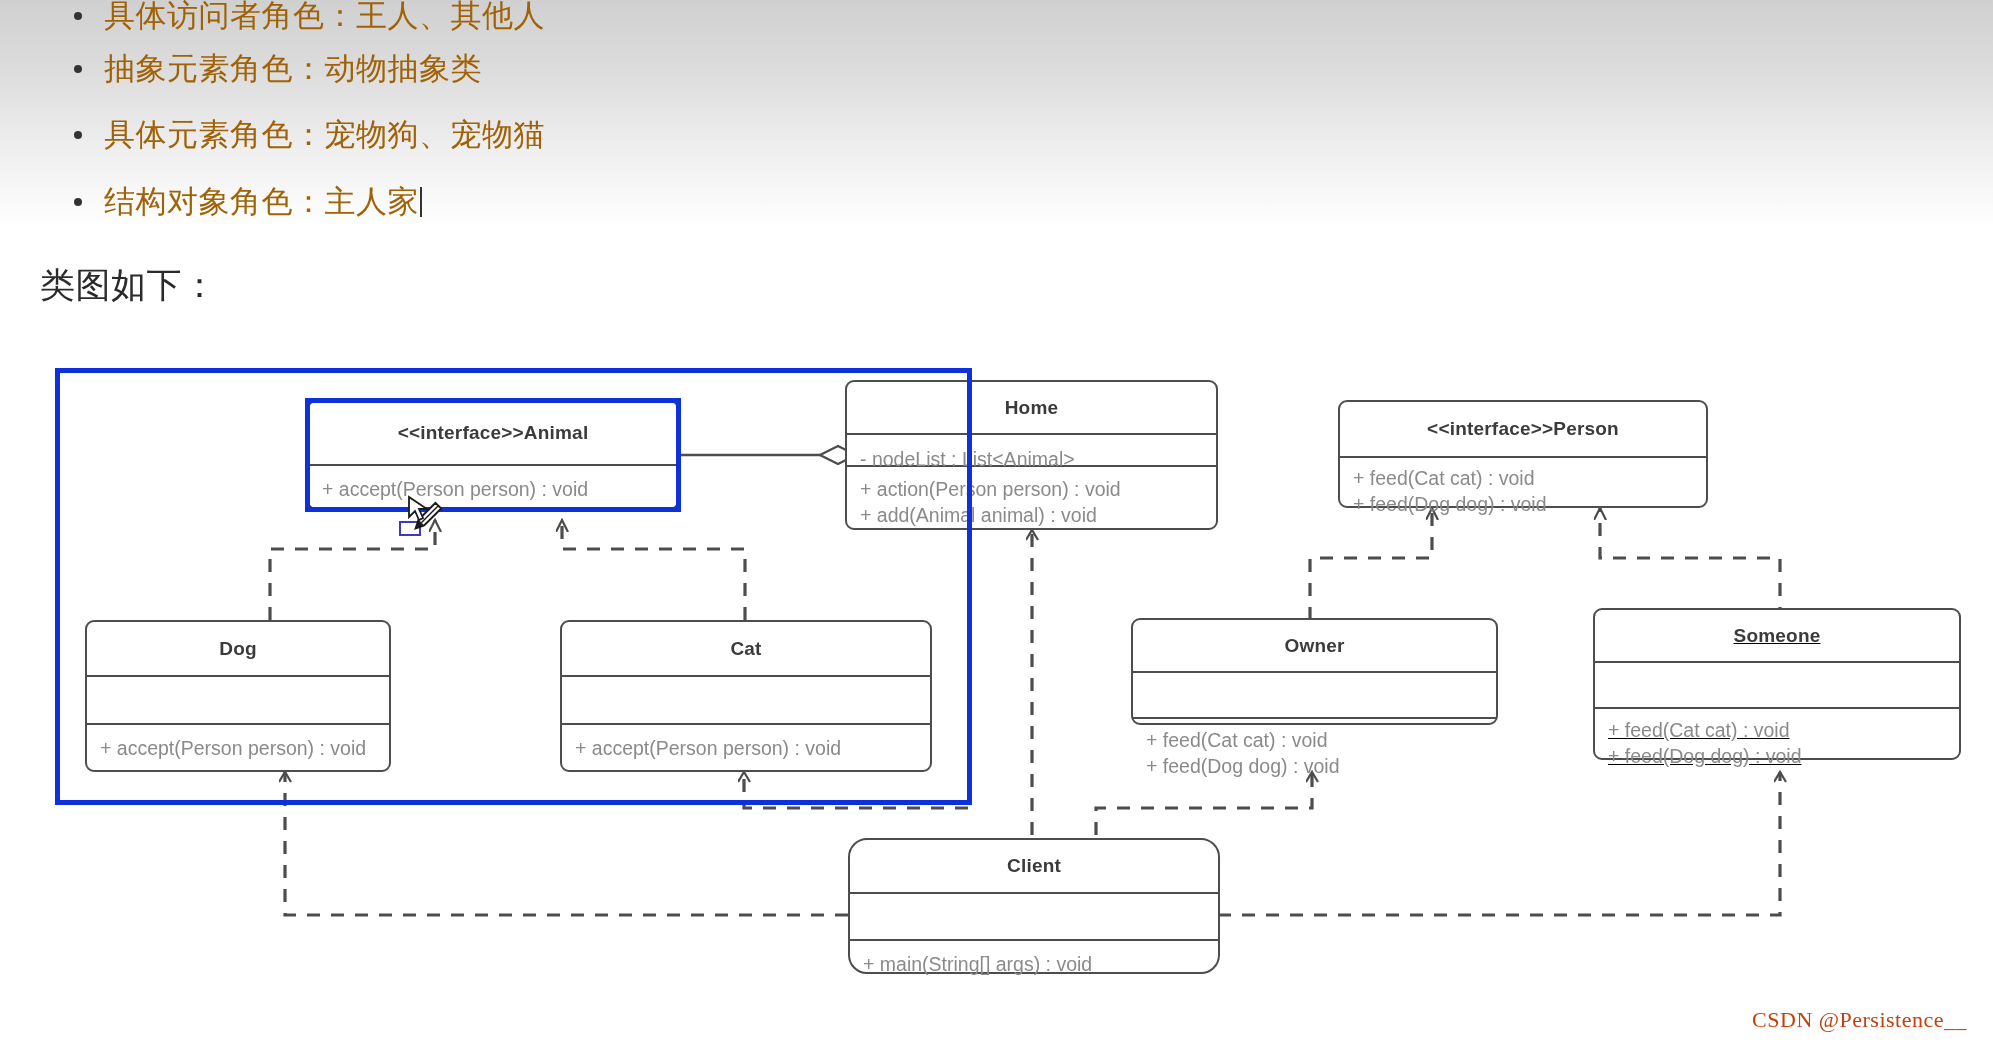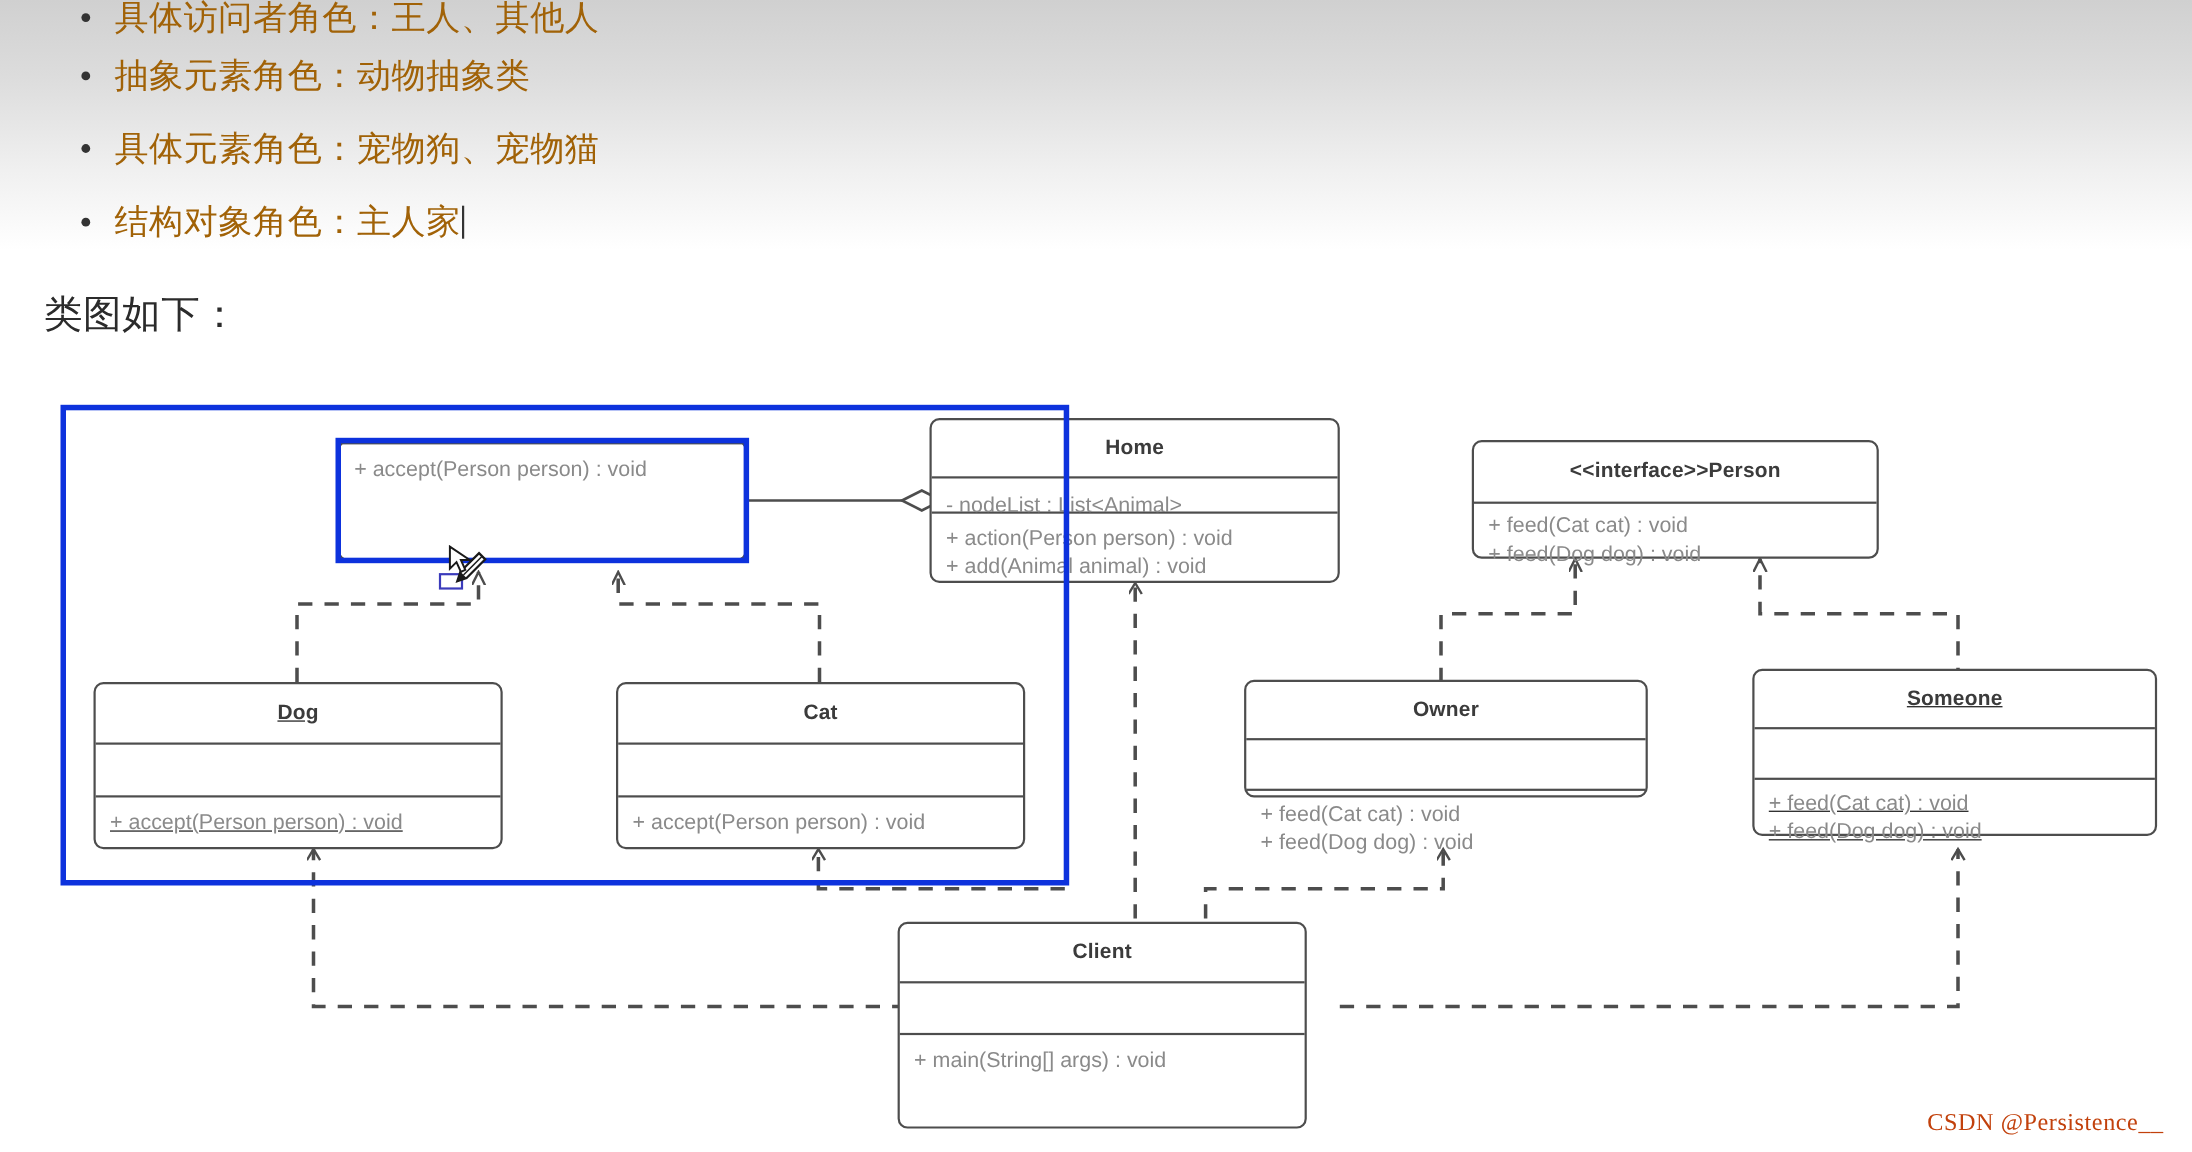--- a/index.html
+++ b/index.html
@@ -164,20 +164,21 @@
   <g>
     <path d="M1096,835 L1096,808 L1312,808 L1312,772" fill="none" stroke="#4d4d4d" stroke-width="3.2" stroke-dasharray="13,11" marker-end="url(#open-arrow)"></path>
   </g>
 
   <g>
     <path d="M1218,915 L1780,915 L1780,772" fill="none" stroke="#4d4d4d" stroke-width="3.2" stroke-dasharray="13,11" marker-end="url(#open-arrow)"></path>
   </g>
 </svg>
 
 <div class="umlbox" style="left:307px;top:400px;width:372px;height:110px;">
+  <div class="row-title" style="height:62px;">&lt;&lt;interface&gt;&gt;Animal</div>
   <div class="sep"></div>
   <div class="row-body" style="height:46px;padding-top:10px;">
     <div class="ln">+ accept(Person person) : void</div>
   </div>
 </div>
 
 <div class="umlbox" style="left:845px;top:380px;width:373px;height:150px;">
   <div class="row-title" style="height:51px;">Home</div>
   <div class="sep"></div>
   <div class="row-body" style="height:30px;padding-top:11px;border-radius:20px;">
@@ -192,21 +193,21 @@
 
 <div class="umlbox" style="left:1338px;top:400px;width:370px;height:108px;">
   <div class="row-title" style="height:54px;">&lt;&lt;interface&gt;&gt;Person</div>
   <div class="sep"></div>
   <div class="row-body" style="height:50px;padding-top:7px;">
     <div class="ln">+ feed(Cat cat) : void</div>
     <div class="ln">+ feed(Dog dog) : void</div>
   </div>
 </div>
 
-<div class="umlbox" style="left:85px;top:620px;width:372px;height:152px;text-decoration:underline;">
+<div class="umlbox" style="left:85px;top:620px;width:306px;height:152px;">
   <div class="row-title" style="height:53px;">Dog</div>
   <div class="sep"></div>
   <div class="row-body" style="height:46px;"></div>
   <div class="sep"></div>
   <div class="row-body" style="height:47px;padding-top:10px;">
     <div class="ln">+ accept(Person person) : void</div>
   </div>
 </div>
 
 <div class="umlbox" style="left:560px;top:620px;width:372px;height:152px;">
@@ -234,21 +235,21 @@
   <div class="row-title" style="height:51px;">Someone</div>
   <div class="sep"></div>
   <div class="row-body" style="height:44px;"></div>
   <div class="sep"></div>
   <div class="row-body" style="height:51px;padding-top:8px;">
     <div class="ln">+ feed(Cat cat) : void</div>
     <div class="ln">+ feed(Dog dog) : void</div>
   </div>
 </div>
 
-<div class="umlbox" style="left:816px;top:838px;width:372px;height:188px;">
+<div class="umlbox" style="left:848px;top:838px;width:372px;height:136px;border-radius:19px;">
   <div class="row-title" style="height:52px;">Client</div>
   <div class="sep"></div>
   <div class="row-body" style="height:45px;"></div>
   <div class="sep"></div>
   <div class="row-body" style="height:46px;padding-top:10px;">
     <div class="ln">+ main(String[] args) : void</div>
   </div>
 </div>
 
 <div class="sel-rect" style="left:55px;top:368px;width:917px;height:437px;"></div>

